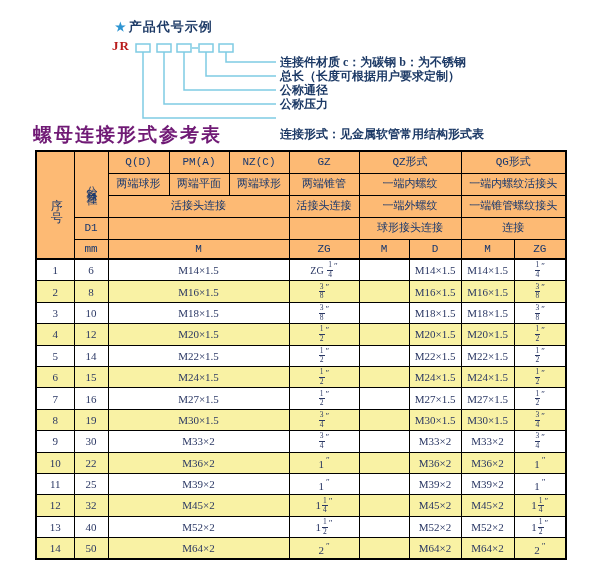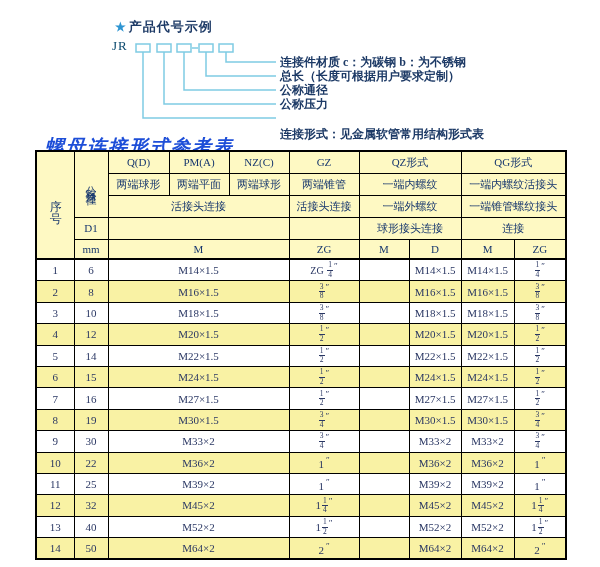--- a/index.html
+++ b/index.html
@@ -3,38 +3,38 @@
 <meta charset="utf-8">
 <style>
   html,body{margin:0;padding:0;background:#ffffff;}
   .page{position:relative;width:600px;height:567px;background:#fff;overflow:hidden;
         font-family:"Liberation Serif",serif;}
 
   
   .diag-title{position:absolute;left:115px;top:18px;font-size:13px;font-weight:bold;
               color:#1d3a66;letter-spacing:1px;white-space:nowrap;}
   .diag-title .star{color:#2e95d2;margin-right:2px;font-size:12px;}
-  .code-prefix{position:absolute;left:112px;top:38px;font-size:13px;font-weight:normal;
-               color:#0c4a6e;letter-spacing:1px;}
+  .code-prefix{position:absolute;left:112px;top:38px;font-size:13px;font-weight:bold;
+               color:#b91c1c;letter-spacing:1px;}
   svg.diag{position:absolute;left:0;top:0;}
   .dlabel{position:absolute;left:280px;font-size:12px;font-weight:bold;color:#1d3a66;
           white-space:nowrap;line-height:14px;}
 
   
-  .table-title{position:absolute;left:33px;top:122px;margin:12px;font-size:19px;
-               font-family:"DejaVu Serif",serif;font-style:italic;font-weight:bold;
-               color:#1d4ed8;letter-spacing:2px;}
+  .table-title{position:absolute;left:33px;top:122px;margin:0;font-size:19px;
+               font-family:"DejaVu Serif",serif;font-weight:bold;
+               color:#701a75;letter-spacing:2px;}
 
   
   table.ref{position:absolute;left:35px;top:150px;width:530px;border-collapse:collapse;
             table-layout:fixed;border:2px solid #000;}
   .ref th,.ref td{border:1px solid #000;padding:0;text-align:center;vertical-align:middle;
                   overflow:hidden;}
-  .ref thead th{background:#fef9c3;color:#17376e;font-weight:normal;font-size:11px;
-                height:21px;line-height:1.1;}
+  .ref thead th{background:#fdba74;color:#17376e;font-weight:normal;font-size:11px;
+                height:21px;line-height:1.1;font-family:Liberation Mono, monospace;}
   .ref thead tr.mmrow th{height:18px;margin-left:9px;}
   .vtext{display:inline-block;writing-mode:vertical-lr;text-orientation:upright;
          letter-spacing:14px;font-size:12px;}
   .vtext.dn{letter-spacing:3px;font-size:11px;}
   .ref tbody td{background:#ffffff;color:#2a3763;font-size:11px;height:20.4px;}
   .ref tbody tr.alt td{background:#f9f2a4;}
   .ref tbody tr:first-child td{border-top:2px solid #000;}
 
   
   .frac{display:inline-block;text-align:center;font-size:7.5px;line-height:1.15;

